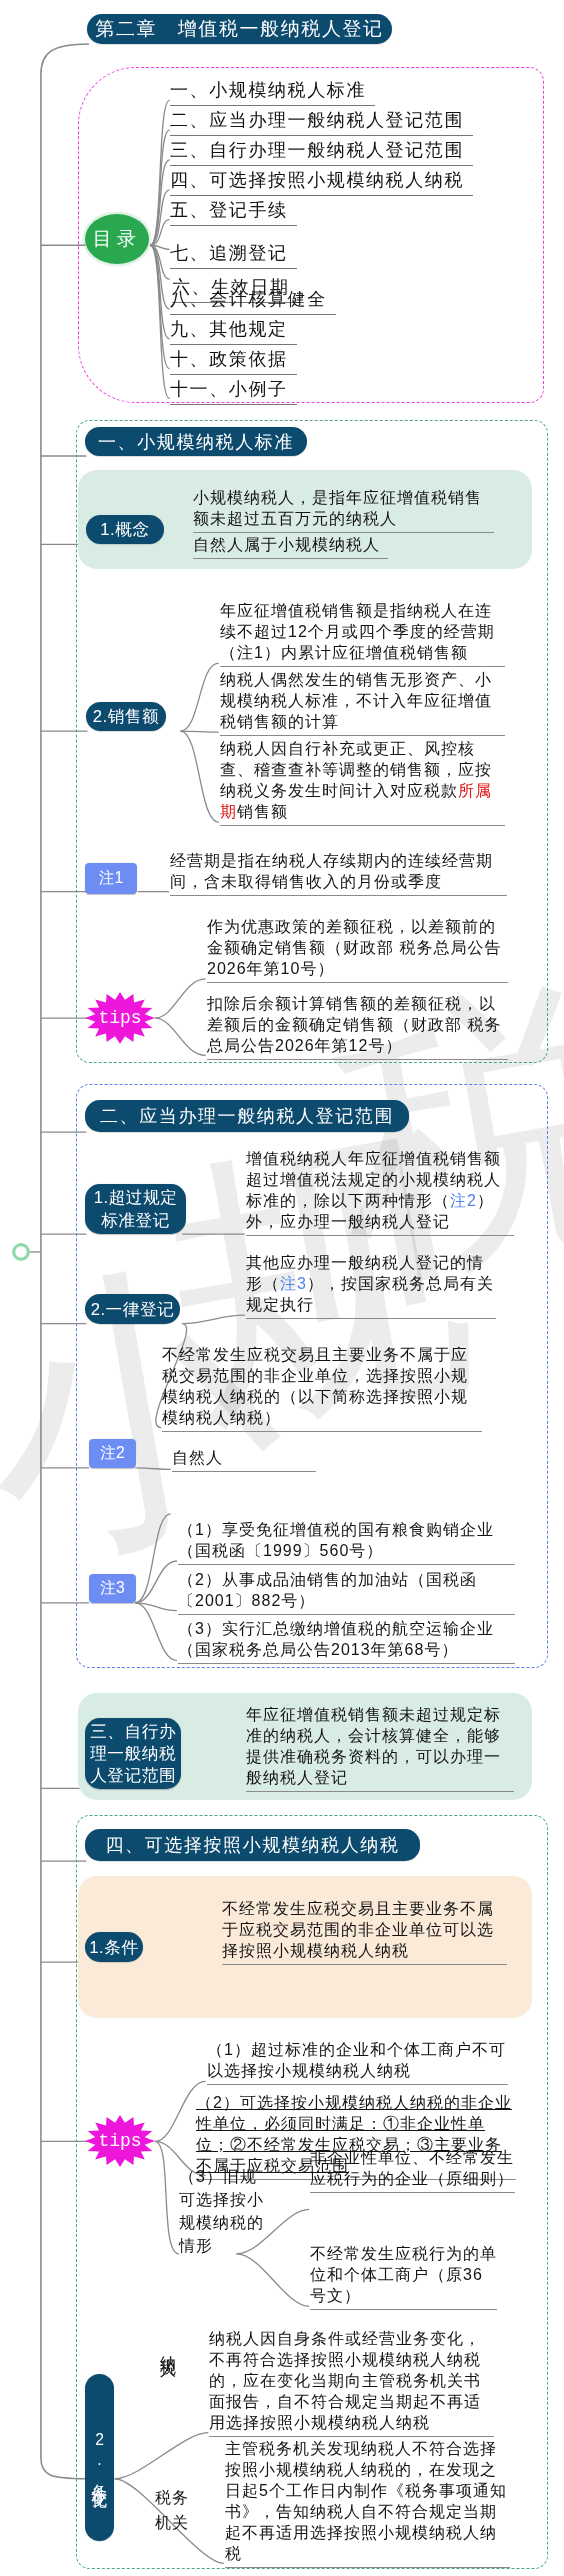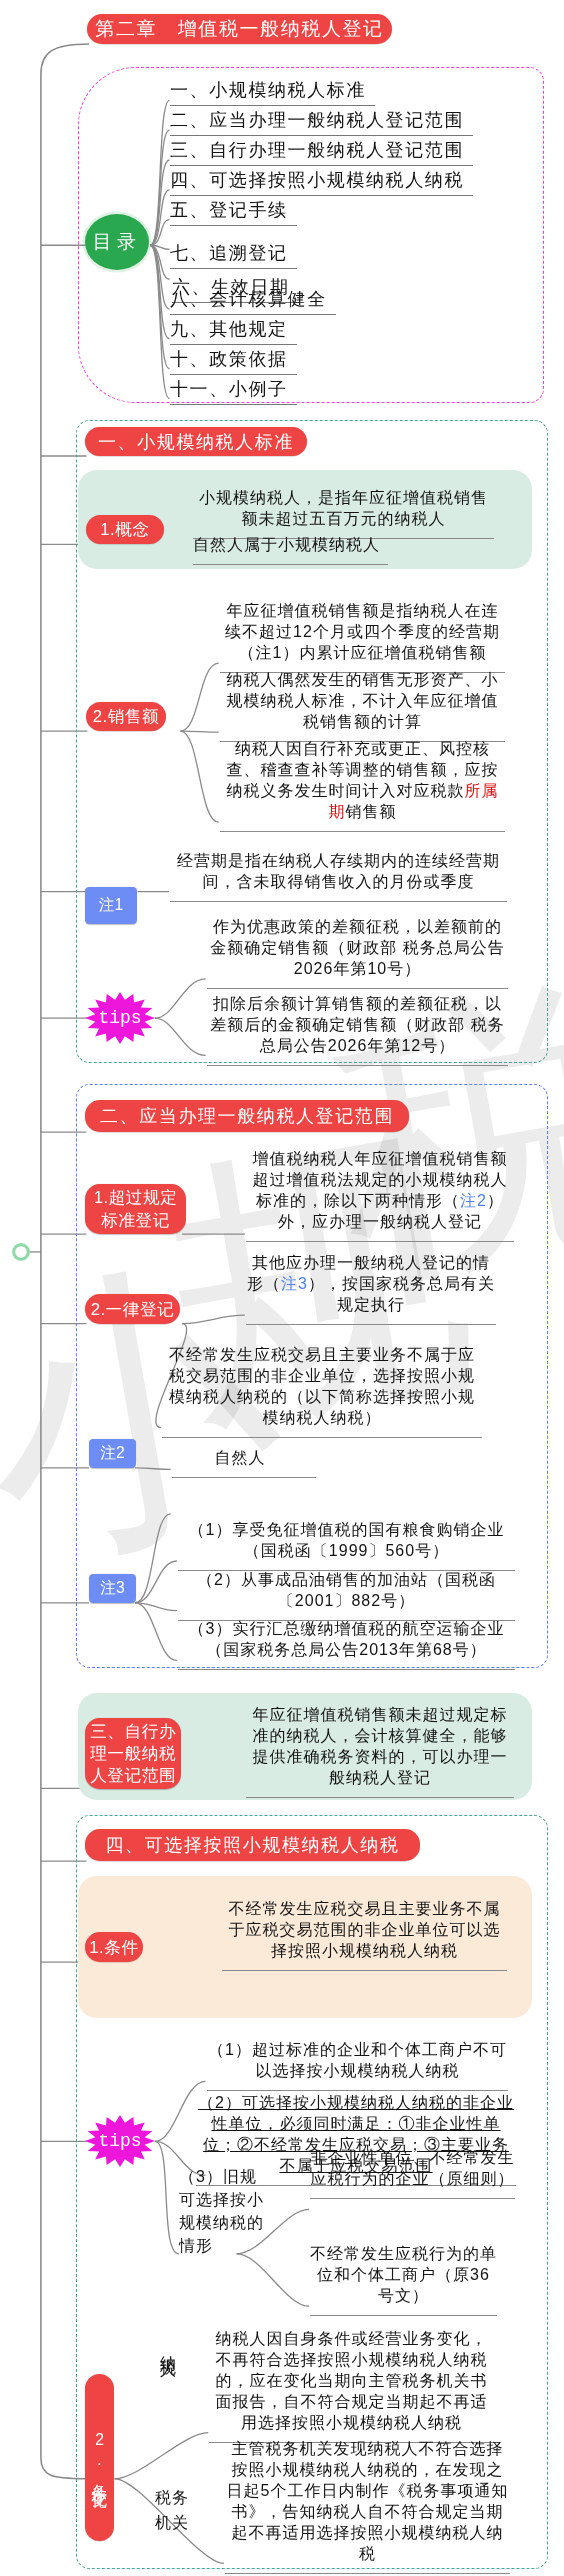--- a/index.html
+++ b/index.html
@@ -1,33 +1,33 @@
 <!DOCTYPE html>
 <html style="font-size:8.4px"><head>
 <meta charset="utf-8">
 <style>
   html,body{margin:0;padding:0;background:#fff;}
   .canvas{position:relative;width:565px;height:2576px;background:#ffffff;overflow:hidden;
           font-family:"Liberation Sans",sans-serif;color:#1a1a1a;}
   .abs{position:absolute;}
   
-  .gbox{background:#ef4444;color:#fff;border-radius:15px;display:flex;align-items:center;
+  .gbox{background:#0c4a6e;color:#fff;border-radius:15px;display:flex;align-items:center;
         justify-content:center;text-align:center;box-shadow:0 0.5px 1px rgba(0,0,0,.25);}
   .hdr{font-size:18px;letter-spacing:1.6px;}
   .lbl{font-size:16.7px;letter-spacing:0.5px;line-height:23px;}
   
   .nbox{background:#6d8df5;color:#fff;border-radius:4.2px;display:flex;align-items:center;
         justify-content:center;font-size:15.7px;box-shadow:0 0.5px 1px rgba(0,0,0,.25);}
   
   .star{background:#ee16da;color:#fff;display:flex;align-items:center;justify-content:center;
         font-family:"Liberation Mono",monospace;font-size:18px;
         clip-path:polygon(100% 50%,85.3% 57%,96.2% 69.1%,79.9% 70%,85.4% 85.4%,70% 79.9%,69.1% 96.2%,57% 85.3%,50% 100%,43% 85.3%,30.9% 96.2%,30% 79.9%,14.6% 85.4%,20.1% 70%,3.8% 69.1%,14.7% 57%,0% 50%,14.7% 43%,3.8% 30.9%,20.1% 30%,14.6% 14.6%,30% 20.1%,30.9% 3.8%,43% 14.7%,50% 0%,57% 14.7%,69.1% 3.8%,70% 20.1%,85.4% 14.6%,79.9% 30%,96.2% 30.9%,85.3% 43%);}
   
   .topic{font-size:16px;line-height:21px;letter-spacing:1px;color:#141414;}
-  .ul{border-bottom:1.6px solid #8a8a8a;padding-bottom:9px;text-align:center;}
+  .ul{border-bottom:1.6px solid #8a8a8a;padding-bottom:3px;}
   .fit{width:max-content;padding-right:8.4px;}
   
   .cloud{border-radius:19px;}
   .cloud-green{background:#d9ece3;}
   .cloud-peach{background:#fbead8;}
   
   .secborder{border:1.6px dashed;border-radius:13.6px;}
   .b-teal{border-color:#4aa392;}
   .b-blue{border-color:#5d7df2;}
   .b-magenta{border-color:#f23ae2;border-radius:58px 14.6px 14.6px 58px;}
@@ -123,21 +123,21 @@
 
       <path d="M 219,4740 C 268,4740 350,4652 398,4652"></path>
       <path d="M 219,4740 C 268,4740 380,4902 428,4902"></path>
     </g>
     <circle cx="40" cy="2394" r="14" fill="#ffffff" stroke="#8fd9a8" stroke-width="6"></circle>
   </svg>
 
   <div class="abs gbox hdr" style="left:87px;top:13.6px;width:305px;height:30px;font-size:19px;">第二章　增值税一般纳税人登记</div>
 
   <div class="abs secborder b-magenta" style="left:78px;top:67px;width:464px;height:334px;"></div>
-  <div class="abs circle" style="left:85px;top:214px;width:64px;height:56px;">目录</div>
+  <div class="abs circle" style="left:85px;top:214px;width:64px;height:50px;">目录</div>
   <div class="abs tocitem" style="left:170px;top:78px;">一、小规模纳税人标准</div>
   <div class="abs tocitem" style="left:170px;top:108px;">二、应当办理一般纳税人登记范围</div>
   <div class="abs tocitem" style="left:170px;top:138px;">三、自行办理一般纳税人登记范围</div>
   <div class="abs tocitem" style="left:170px;top:168px;">四、可选择按照小规模纳税人纳税</div>
   <div class="abs tocitem" style="left:170px;top:198px;">五、登记手续</div>
   <div class="abs tocitem" style="left:172px;top:227px;margin-top:48px;">六、生效日期</div>
   <div class="abs tocitem" style="left:170px;top:241px;">七、追溯登记</div>
   <div class="abs tocitem" style="left:170px;top:287px;">八、会计核算健全</div>
   <div class="abs tocitem" style="left:170px;top:317px;">九、其他规定</div>
   <div class="abs tocitem" style="left:170px;top:347px;">十、政策依据</div>
@@ -149,21 +149,21 @@
   <div class="abs cloud cloud-green" style="left:78px;top:470px;width:454px;height:99px;"></div>
   <div class="abs gbox lbl" style="left:86px;top:515px;width:78px;height:29px;">1.概念</div>
   <div class="abs topic ul" style="left:193px;top:487px;width:301px;">小规模纳税人，是指年应征增值税销售额未超过五百万元的纳税人</div>
   <div class="abs topic ul fit" style="left:193px;top:534px;">自然人属于小规模纳税人</div>
 
   <div class="abs gbox lbl" style="left:86px;top:702px;width:80px;height:29px;">2.销售额</div>
   <div class="abs topic ul" style="left:220px;top:600px;width:285px;">年应征增值税销售额是指纳税人在连续不超过12个月或四个季度的经营期（注1）内累计应征增值税销售额</div>
   <div class="abs topic ul" style="left:220px;top:669px;width:285px;">纳税人偶然发生的销售无形资产、小规模纳税人标准，不计入年应征增值税销售额的计算</div>
   <div class="abs topic ul" style="left:220px;top:738px;width:285px;"><span>纳税人因自行补充或更正、风控核查、稽查查补等调整的销售额，应按纳税义务发生时间计入对应税款</span><span class="red">所属期</span><span>销售额</span></div>
 
-  <div class="abs nbox" style="left:85px;top:863px;width:52px;height:37px;margin-top:24px;">注1</div>
+  <div class="abs nbox" style="left:85px;top:863px;width:52px;height:31px;">注1</div>
   <div class="abs topic ul" style="left:170px;top:850px;width:337px;">经营期是指在纳税人存续期内的连续经营期间，含未取得销售收入的月份或季度</div>
 
   <div class="abs star" style="left:85px;top:992px;width:70px;height:52px;">tips</div>
   <div class="abs topic ul" style="left:207px;top:916px;width:301px;">作为优惠政策的差额征税，以差额前的金额确定销售额（财政部 税务总局公告2026年第10号）</div>
   <div class="abs topic ul" style="left:207px;top:993px;width:301px;">扣除后余额计算销售额的差额征税，以差额后的金额确定销售额（财政部 税务总局公告2026年第12号）</div>
 
   <div class="abs secborder b-blue" style="left:76px;top:1084px;width:470px;height:582px;"></div>
   <div class="abs gbox hdr" style="left:85px;top:1100px;width:324px;height:32px;">二、应当办理一般纳税人登记范围</div>
 
   <div class="abs gbox lbl" style="left:85px;top:1184px;width:97px;height:50px;padding:0 2.1px;">1.超过规定标准登记</div>

